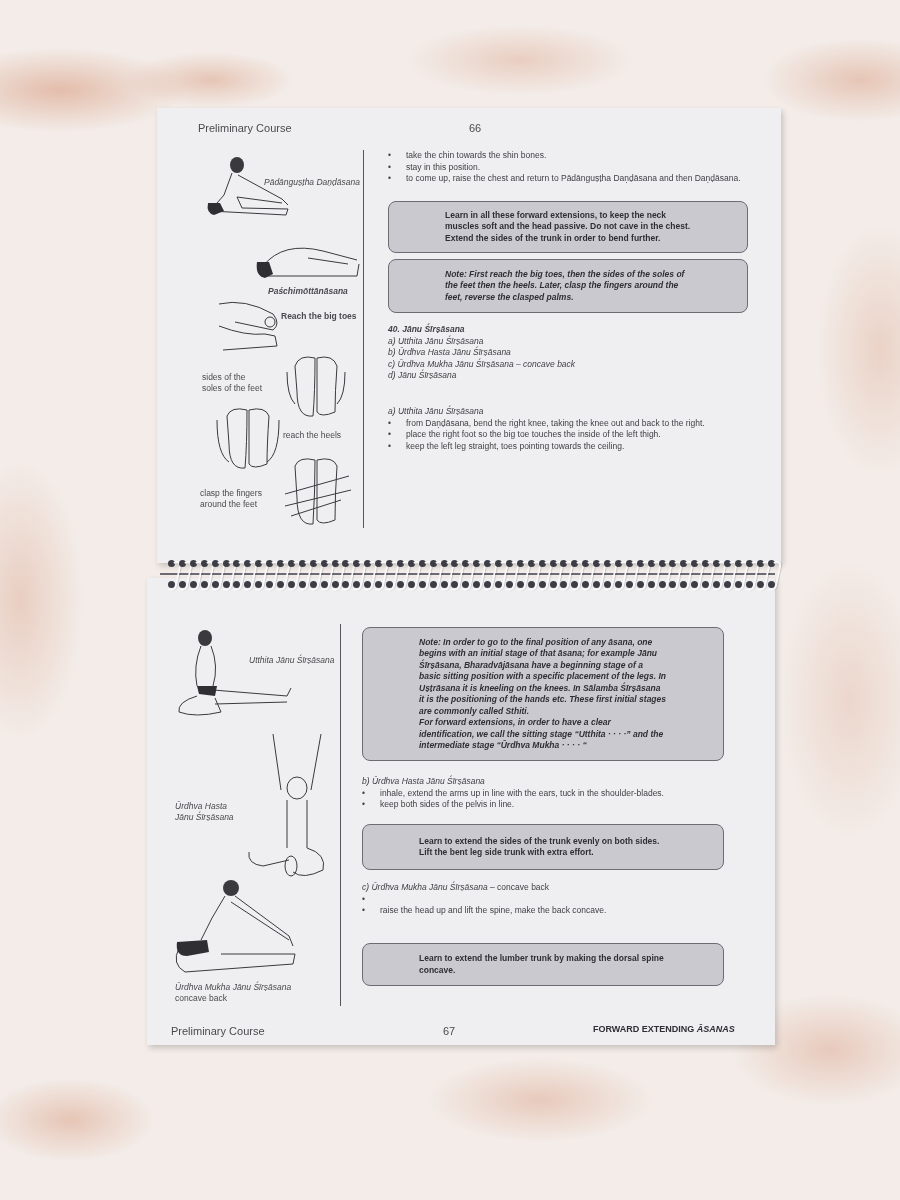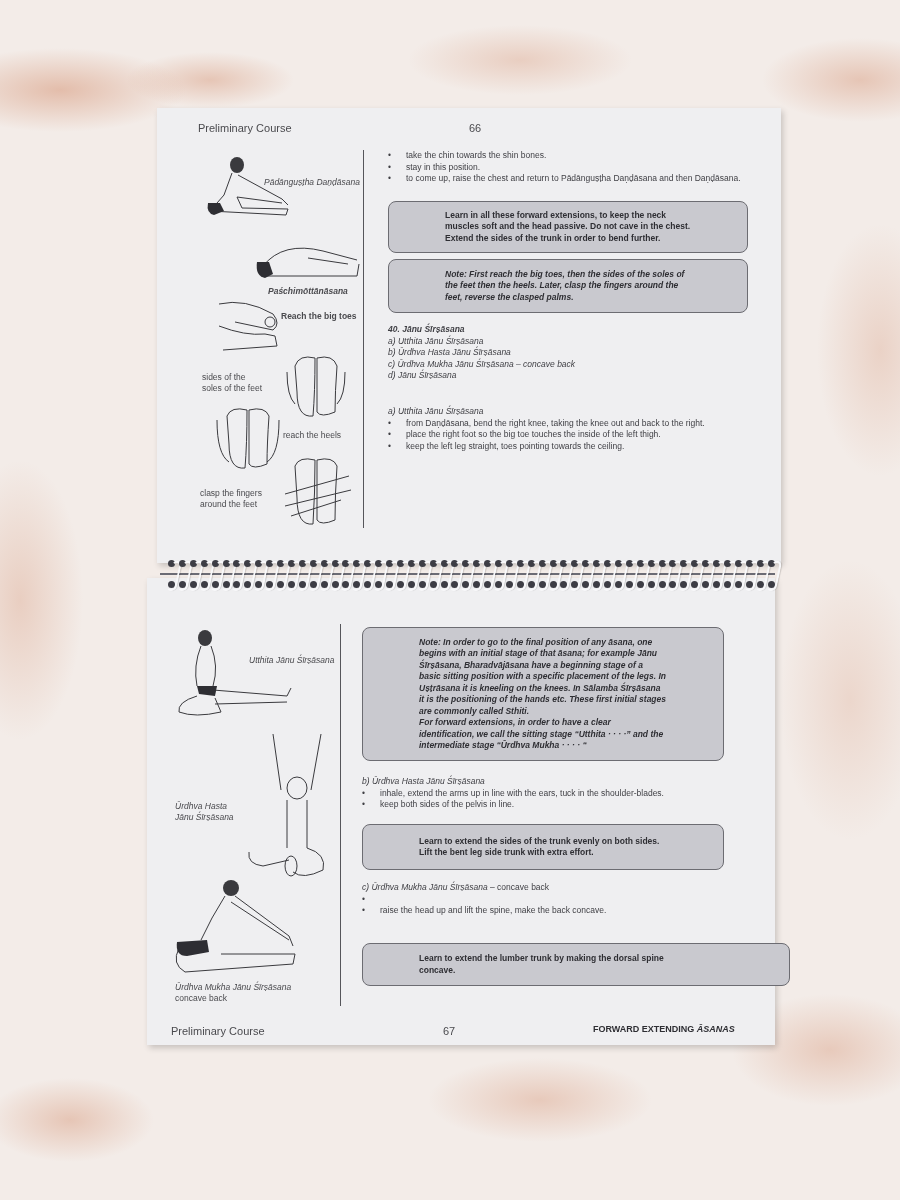--- a/index.html
+++ b/index.html
@@ -256,21 +256,21 @@
     <span class="row"><span class="it">c) Ūrdhva Mukha Jānu Śīrṣāsana</span><span> – concave back</span></span>
     <div class="bul">
       <span class="dot">•</span>
     </div>
     <div class="bul">
       <span class="dot">•</span>
       <span class="btxt">raise the head up and lift the spine, make the back concave.</span>
     </div>
   </div>
 
-  <div class="box" style="left:215px; top:365px; width:428px; height:43px;">
+  <div class="box" style="left:215px; top:365px; width:362px; height:43px;">
     <span class="ln">Learn to extend the lumber trunk by making the dorsal spine</span>
     <span class="ln">concave.</span>
   </div>
 
   <div class="header" style="left:24px; top:447px;">Preliminary Course</div>
   <div class="header" style="left:296px; top:447px;">67</div>
   <div class="header" style="left:446px; top:446px; font-weight:bold; font-size:9px; color:#2e2e33;"><span>FORWARD EXTENDING </span><span style="font-style:italic;">ĀSANAS</span></div>
 </div>
 
 <div id="spiral">

